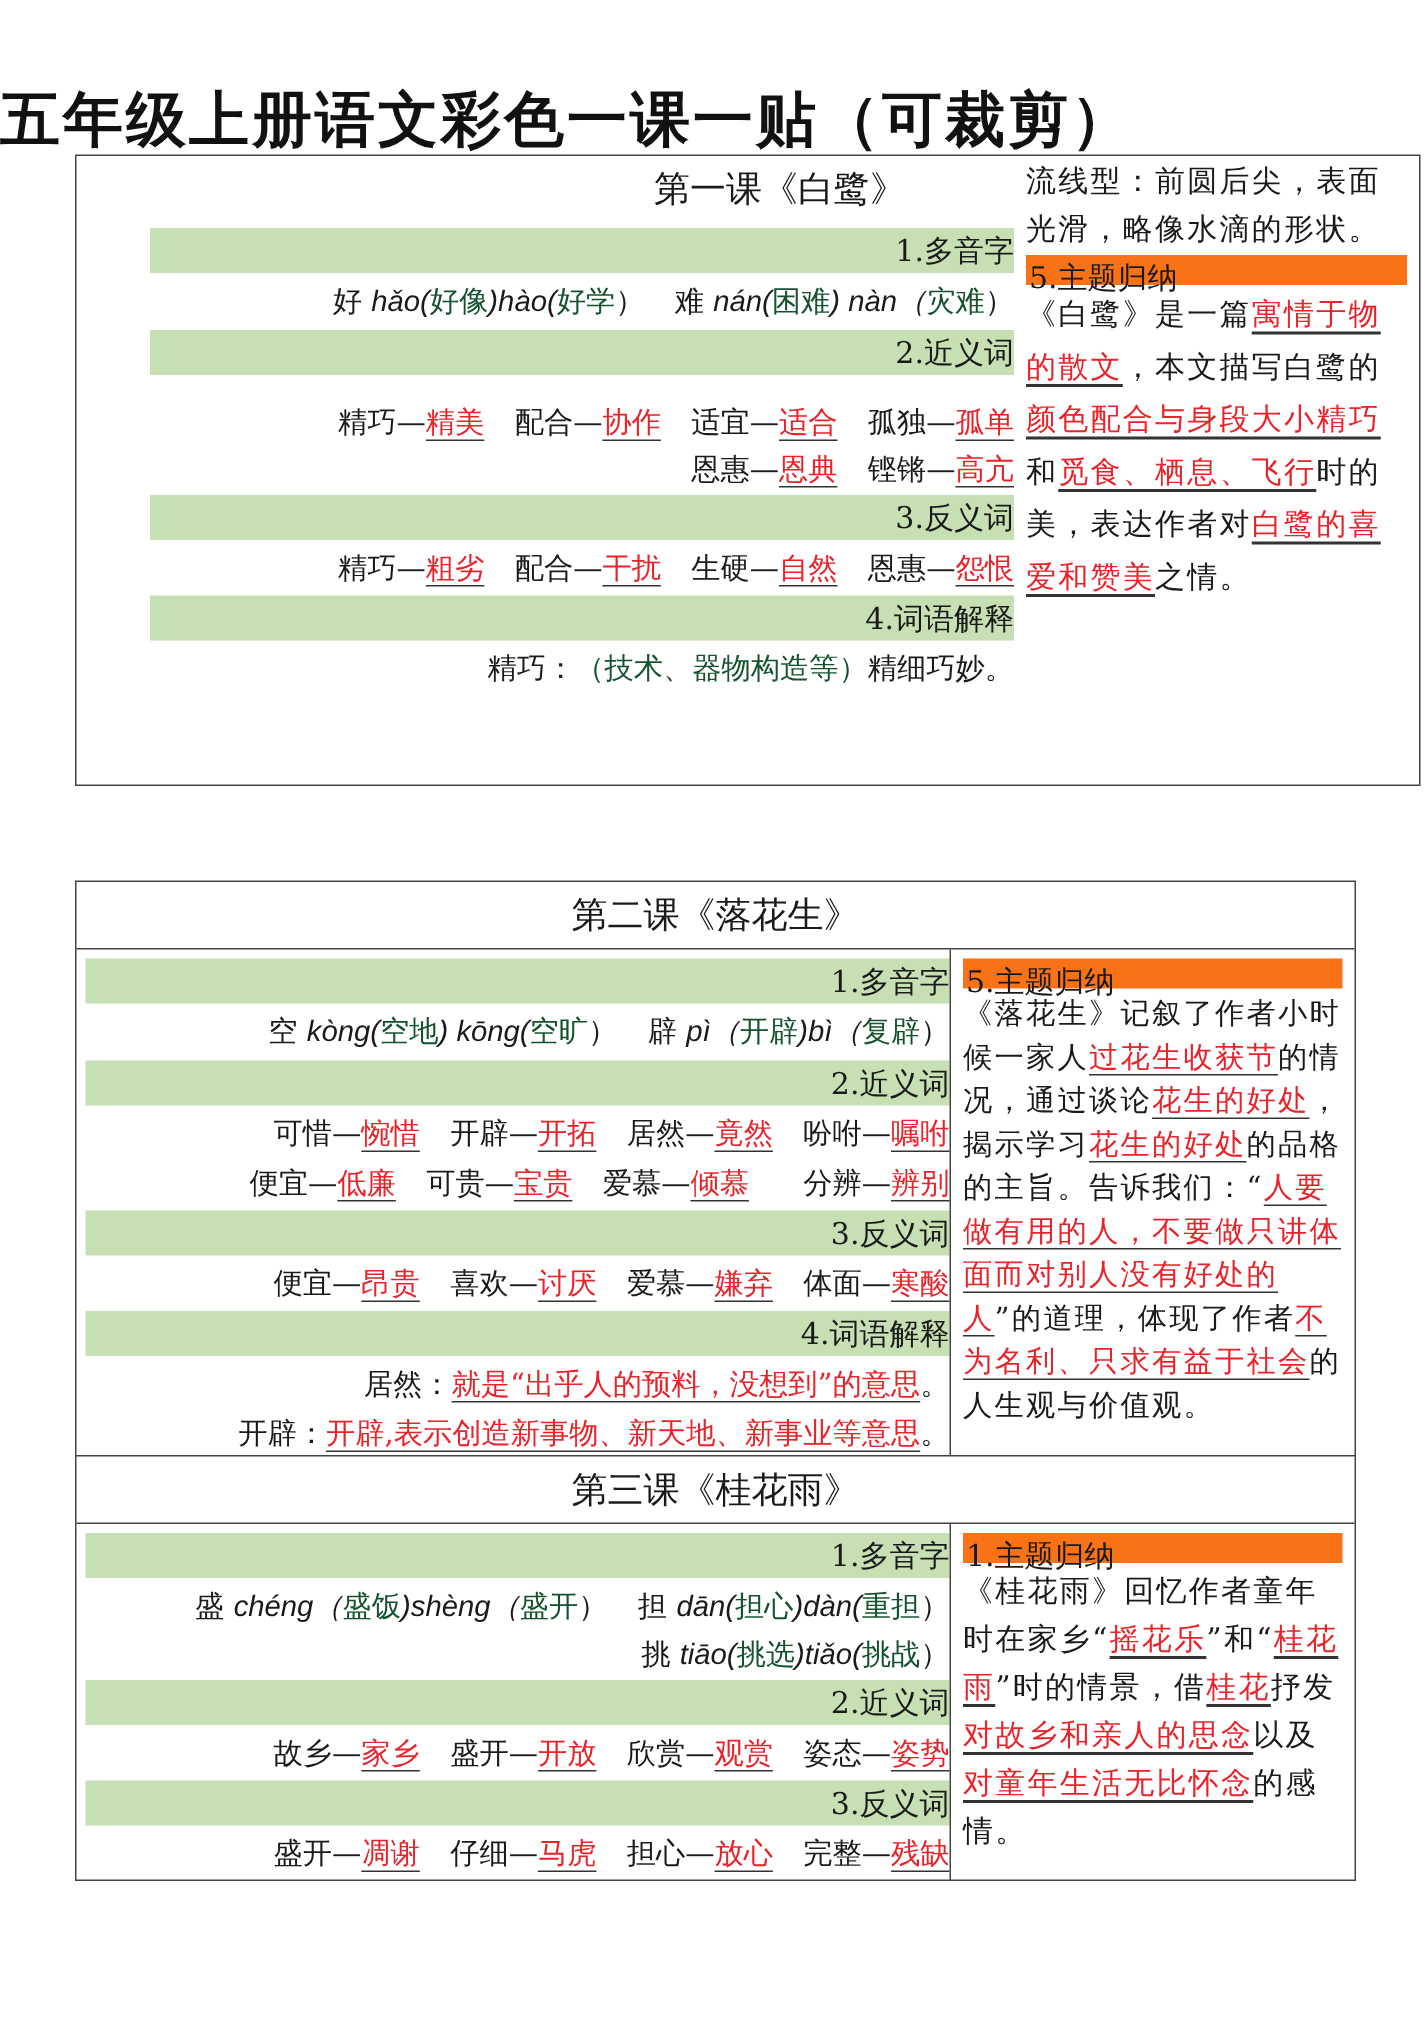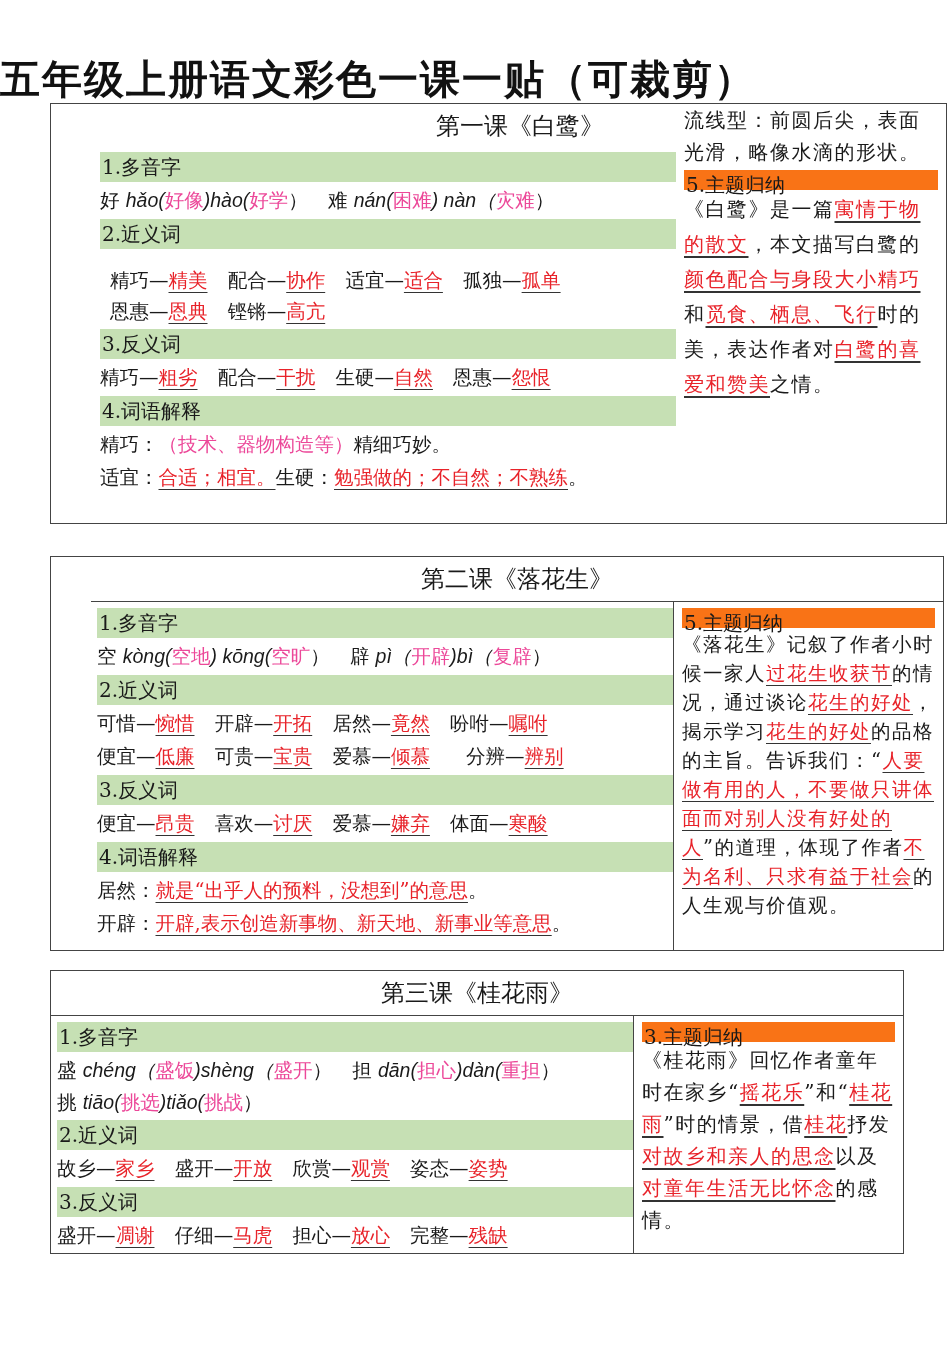--- a/index.html
+++ b/index.html
@@ -2,27 +2,27 @@
 <html><head>
 <meta charset="utf-8">
 <style>
   html,body{margin:0;padding:0;background:#fff;}
   body{width:950px;height:1345px;position:relative;font-family:"DejaVu Serif",serif;color:#1a1a1a;overflow:hidden;}
   .page-title{position:absolute;left:0;top:52px;width:950px;text-align:left;font-size:40px;letter-spacing:2px;font-family:"DejaVu Serif",serif;font-weight:bold;color:#111;}
   .card{position:absolute;left:50px;width:852px;border:1.5px solid #444;background:#fff;}
   .card-head{height:44px;border-bottom:1.5px solid #444;text-align:center;font-size:24px;line-height:44px;}
   .card1 .card-head{border-bottom:none;height:42px;}
   .cols{display:flex;}
-  .left{width:576px;padding:4px 0 2px 6px;}
+  .left{width:576px;padding:4px 0 2px 6px;text-align:right;}
   .right{flex:1;padding:4px 8px 4px 8px;}
   .card2 .right,.card3 .right{border-left:1.5px solid #444;}
   .sec{background:#c6e0b4;height:30px;line-height:30px;font-size:20px;padding-left:2px;margin:2px 0;}
   .row{font-size:19.5px;line-height:33px;white-space:nowrap;}
   .row .gap{display:inline-block;width:14px;}
-  .red{color:#ec4899;}
+  .red{color:#14532d;}
   .u{color:#e8232a;text-decoration:underline;text-decoration-color:#333;text-underline-offset:5px;}
   .py{font-family:"Liberation Sans",sans-serif;font-style:italic;}
   .rtext{font-size:20px;line-height:35px;letter-spacing:1.5px;}
   .rsec{background:#f97316;height:20px;line-height:30px;font-size:20px;padding-left:2px;margin:2px 0 2px 0;}
 </style>
 </head>
 <body>
 
 <div class="page-title">五年级上册语文彩色一课一贴（可裁剪）</div>
 
@@ -50,35 +50,32 @@
       <div class="row">
         <span>精巧—</span><span class="u">粗劣</span><span class="gap"></span>
         <span>配合—</span><span class="u">干扰</span><span class="gap"></span>
         <span>生硬—</span><span class="u">自然</span><span class="gap"></span>
         <span>恩惠—</span><span class="u">怨恨</span>
       </div>
       <div class="sec">4.词语解释</div>
       <div class="row">
         <span>精巧：</span><span class="red">（技术、器物构造等）</span><span>精细巧妙。</span>
       </div>
-      <div class="row">
-        <span>适宜：</span><span class="u">合适；相宜。</span><span>生硬：</span><span class="u">勉强做的；不自然；不熟练</span><span>。</span>
-      </div>
     </div>
     <div class="right" style="margin-top:-46px;">
       <div class="rtext" style="line-height:32px;">流线型：前圆后尖，表面光滑，略像水滴的形状。</div>
       <div class="rsec">5.主题归纳</div>
       <div class="rtext">
         <span>《白鹭》是一篇</span><span class="u">寓情于物的散文</span><span>，本文描写白鹭的</span><span class="u">颜色配合与身段大小精巧</span><span>和</span><span class="u">觅食、栖息、飞行</span><span>时的美，表达作者对</span><span class="u">白鹭的喜爱和赞美</span><span>之情。</span>
       </div>
     </div>
   </div>
 </div>
 
-<div class="card card2" style="top:556px;height:393px;padding-left:40px;">
+<div class="card card2" style="top:587px;height:393px;">
   <div class="card-head">第二课《落花生》</div>
   <div class="cols" style="height:349px;">
     <div class="left">
       <div class="sec">1.多音字</div>
       <div class="row">
         <span>空</span> <span class="py">kòng(</span><span class="red">空地</span><span class="py">) kōng(</span><span class="red">空旷</span><span>）</span><span class="gap"></span>
         <span>辟</span> <span class="py">pì（</span><span class="red">开辟</span><span class="py">)bì（</span><span class="red">复辟</span><span>）</span>
       </div>
       <div class="sec">2.近义词</div>
       <div class="row">
@@ -138,19 +135,19 @@
       </div>
       <div class="sec">3.反义词</div>
       <div class="row">
         <span>盛开—</span><span class="u">凋谢</span><span class="gap"></span>
         <span>仔细—</span><span class="u">马虎</span><span class="gap"></span>
         <span>担心—</span><span class="u">放心</span><span class="gap"></span>
         <span>完整—</span><span class="u">残缺</span>
       </div>
     </div>
     <div class="right">
-      <div class="rsec">3.主题归纳</div>
+      <div class="rsec">1.主题归纳</div>
       <div class="rtext" style="line-height:32px;">
         <span>《桂花雨》回忆作者童年时在家乡“</span><span class="u">摇花乐</span><span>”和“</span><span class="u">桂花雨</span><span>”时的情景，借</span><span class="u">桂花</span><span>抒发</span><span class="u">对故乡和亲人的思念</span><span>以及</span><span class="u">对童年生活无比怀念</span><span>的感情。</span>
       </div>
     </div>
   </div>
 </div>
 
 </body></html>

